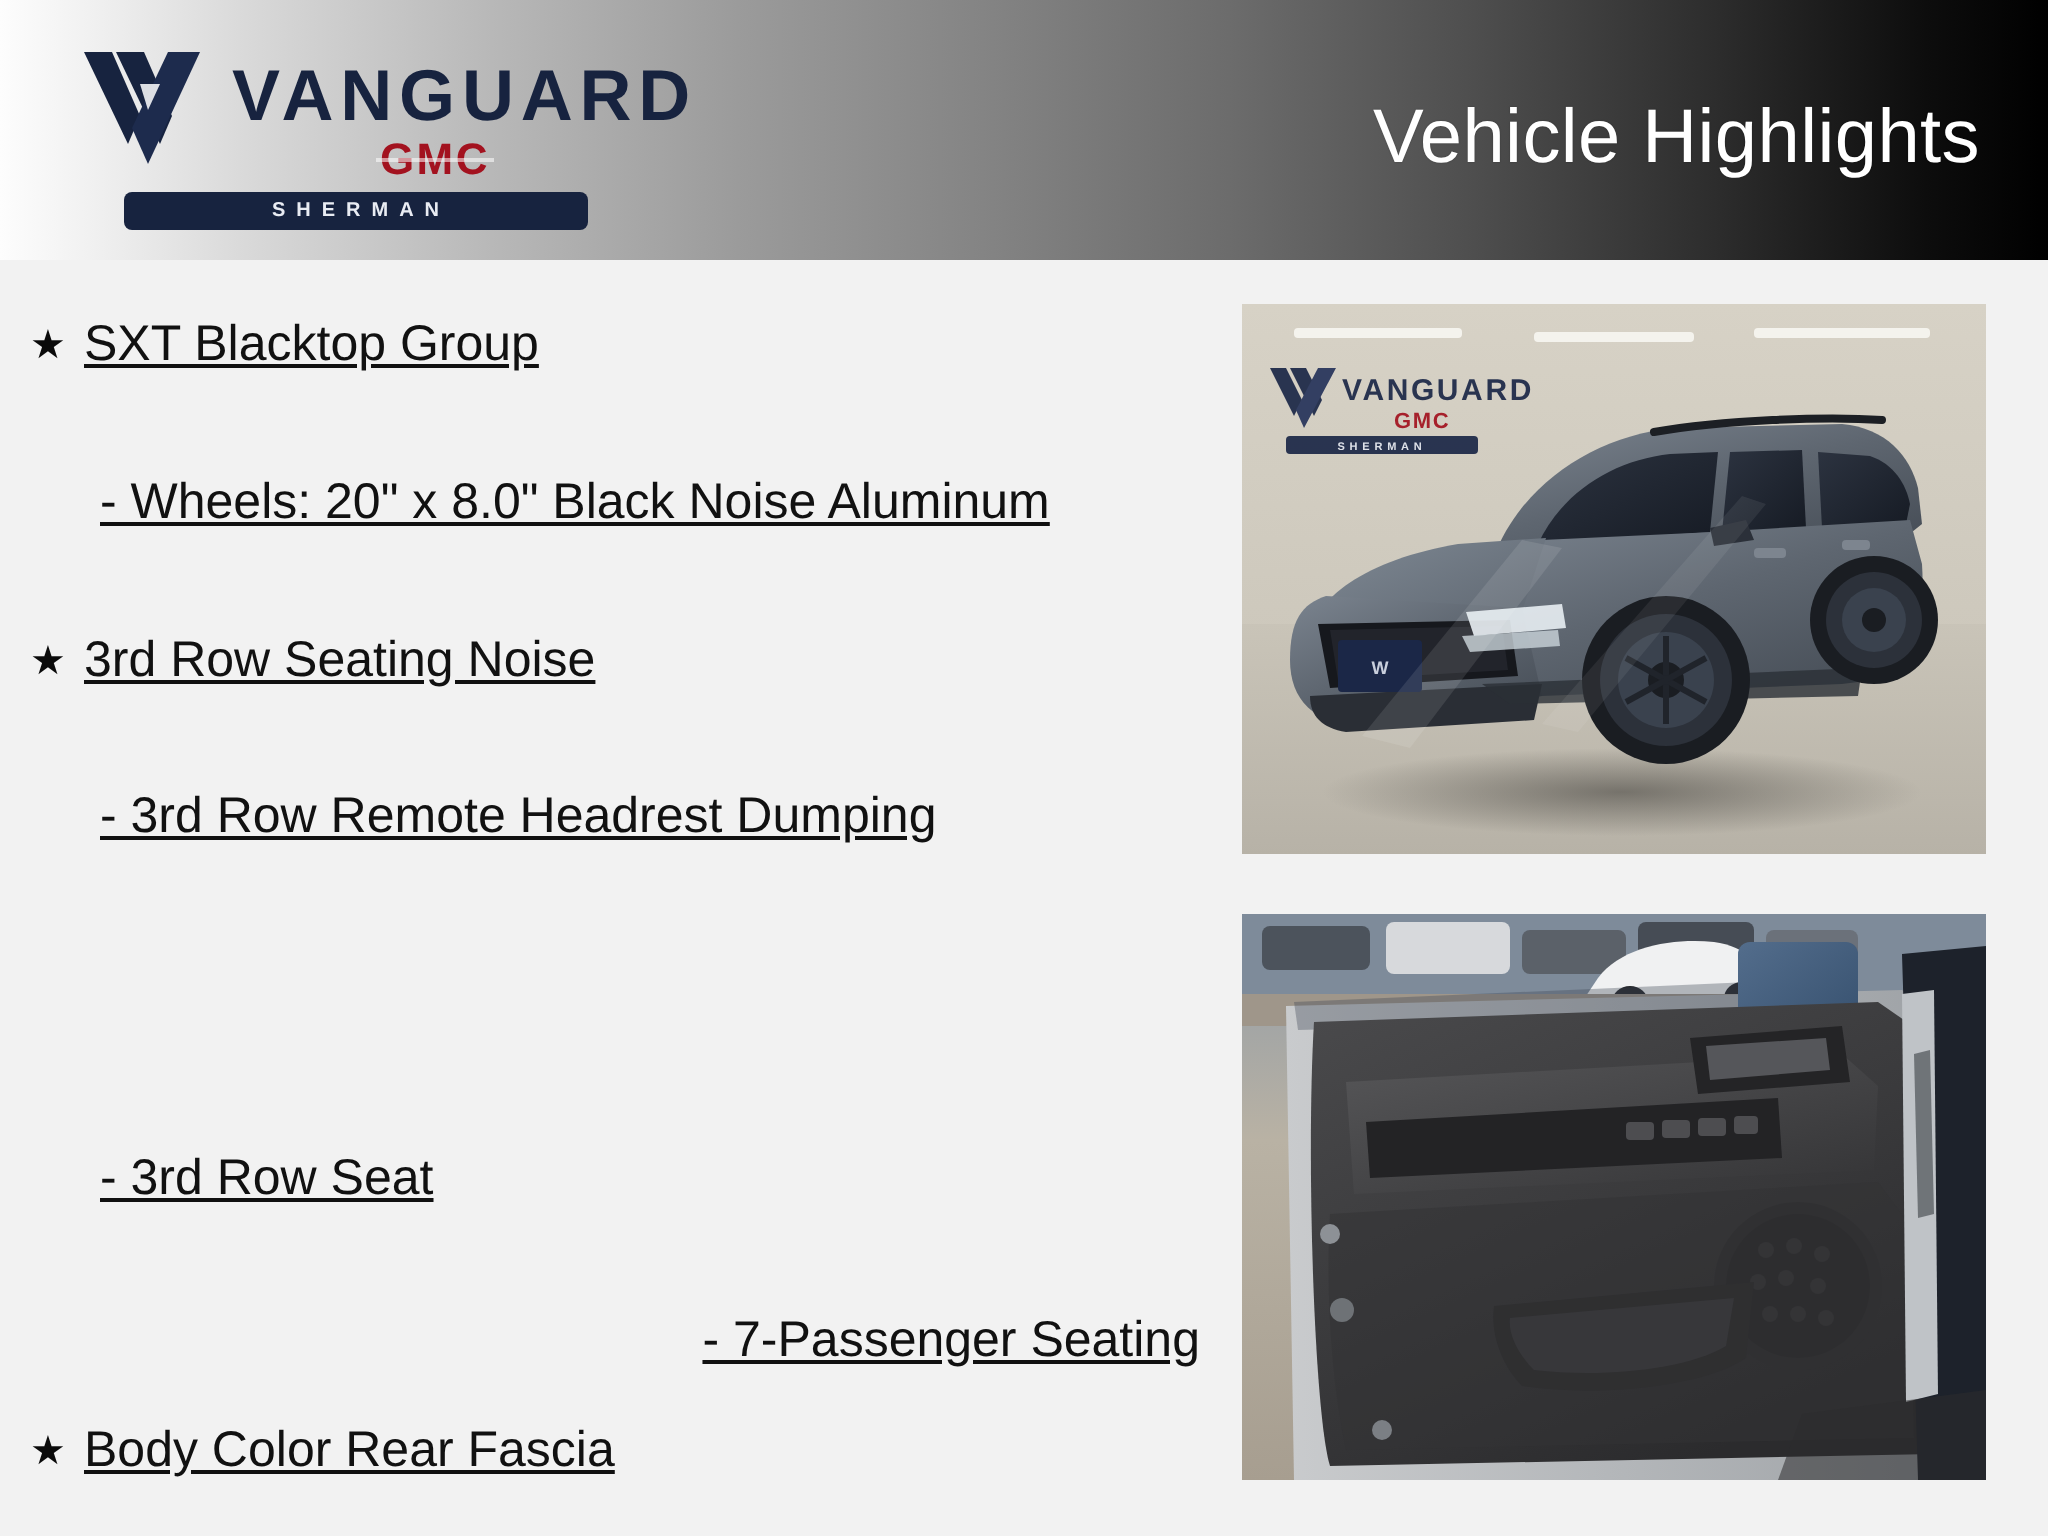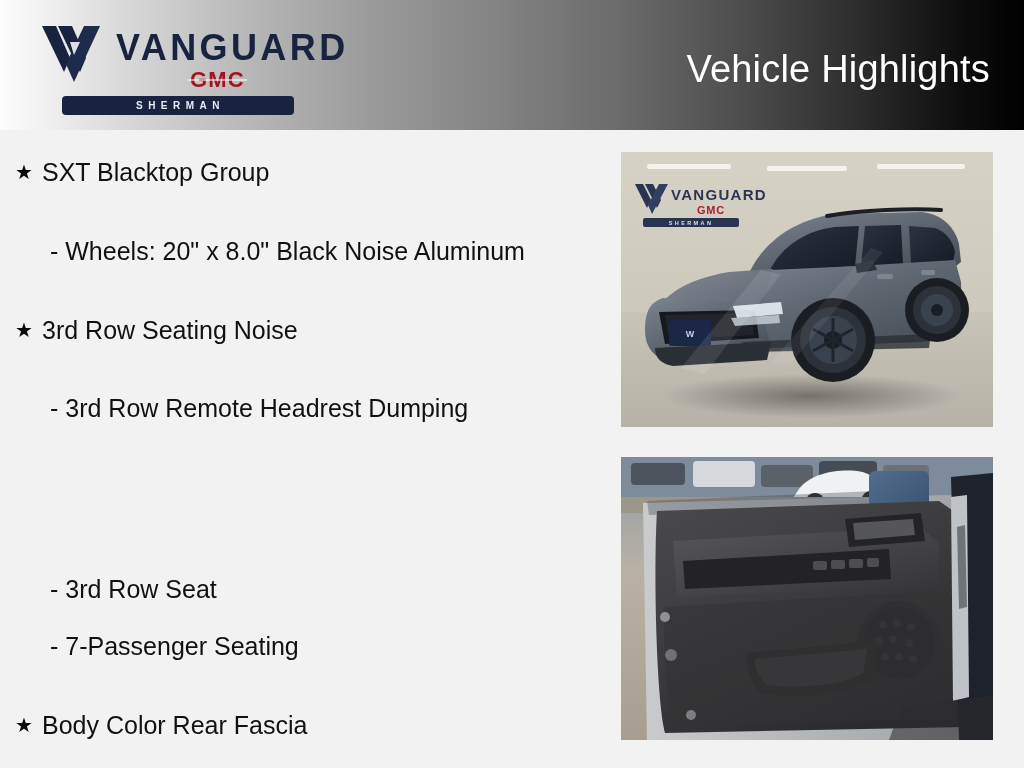--- a/index.html
+++ b/index.html
@@ -57,21 +57,21 @@
   .features{position:absolute;left:0;top:130px;width:600px;height:638px;}
   .feat-row{position:absolute;left:0;width:600px;height:40px;display:flex;align-items:center;}
   .feat-star{
     width:36px;flex:0 0 36px;text-align:center;
     font-size:20px;line-height:1;color:#0a0a0a;padding-left:6px;
     font-family:"DejaVu Sans", sans-serif;
   }
   .feat-text{
     font-family:"Liberation Sans Narrow","Liberation Sans", sans-serif;
     font-stretch:condensed;
-    font-size:25px;color:#111111;white-space:nowrap;line-height:1;
+    font-size:25px;color:#111111;white-space:nowrap;line-height:1;text-decoration:underline;
   }
   .feat-row.sub .feat-star{visibility:hidden;}
   .feat-row.sub .feat-text{padding-left:8px;}
 
   
   .photo{position:absolute;overflow:hidden;background:#cfcfcf;}
   #photo-exterior{left:621px;top:152px;width:372px;height:275px;}
   #photo-interior{left:621px;top:457px;width:372px;height:283px;}
   .photo svg{display:block;width:100%;height:100%;}
 </style>
@@ -120,21 +120,21 @@
       <div class="feat-star">★</div>
       <div class="feat-text">- 3rd Row Remote Headrest Dumping</div>
     </div>
 
 
     <div class="feat-row sub" style="top:439px;">
       <div class="feat-star">★</div>
       <div class="feat-text">- 3rd Row Seat</div>
     </div>
 
-    <div class="feat-row sub" style="top:496px;">
+    <div class="feat-row sub" style="top:520px;justify-content:flex-end;">
       <div class="feat-star">★</div>
       <div class="feat-text">- 7-Passenger Seating</div>
     </div>
 
     <div class="feat-row" style="top:575px;">
       <div class="feat-star">★</div>
       <div class="feat-text">Body Color Rear Fascia</div>
     </div>
   </div>
 

